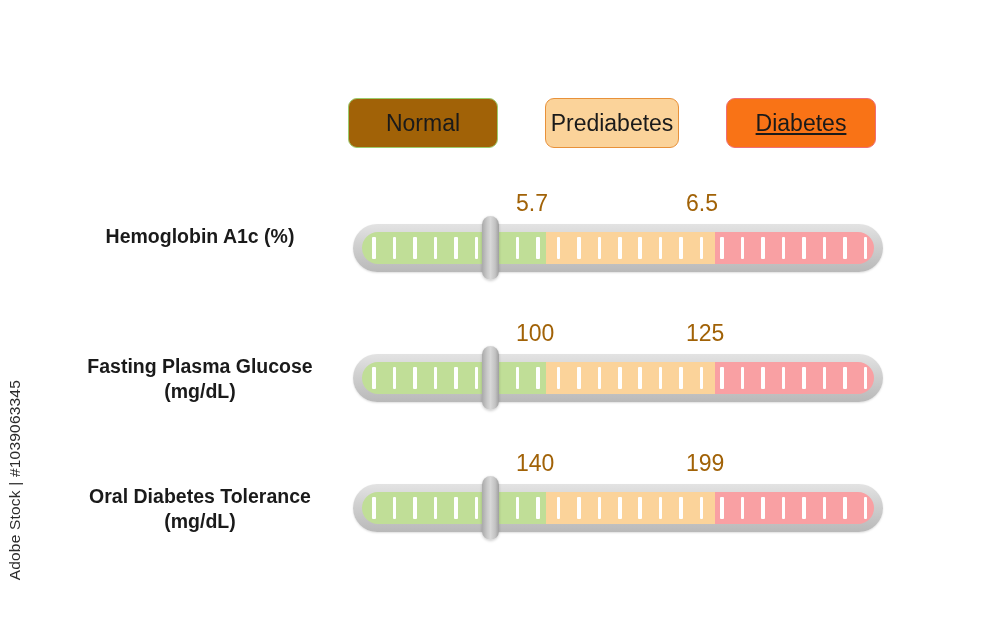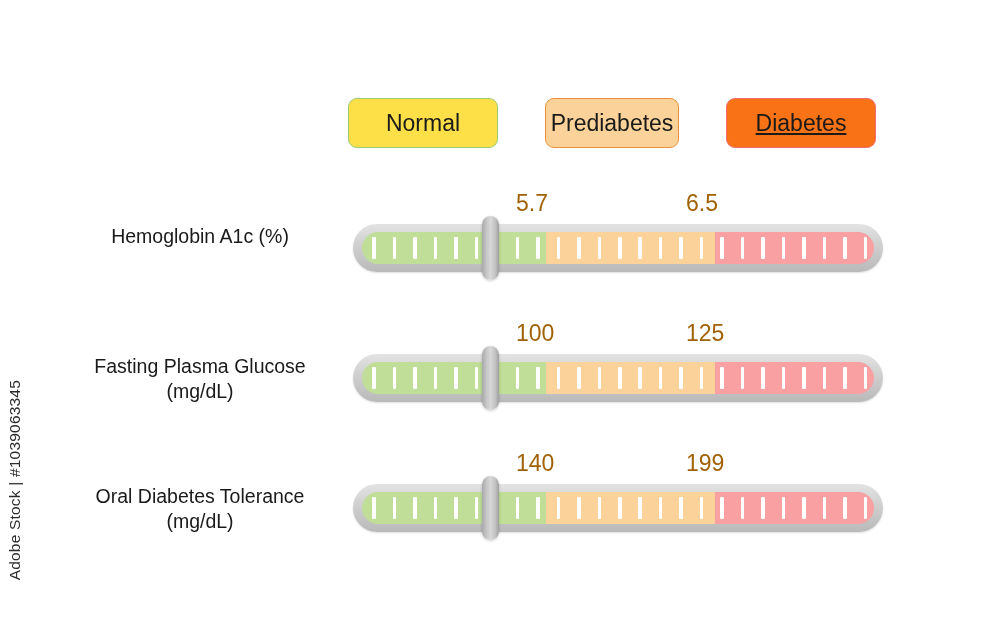--- a/index.html
+++ b/index.html
@@ -45,21 +45,21 @@
     display: flex;
     align-items: center;
     justify-content: center;
     font-size: 23px;
     color: #1a1a1a;
     font-family: "Liberation Sans", sans-serif;
   }
   .legend-pill.normal {
     left: 348px;
     width: 150px;
-    background: #fde047;
+    background: #a16207;
     border: 1.5px solid #9dcb6d;
   }
   .legend-pill.prediabetes {
     left: 545px;
     width: 134px;
     background: #fbd39a;
     border: 1.5px solid #e8913a;
   }
   .legend-pill.diabetes {
     left: 726px;
@@ -80,21 +80,21 @@
   #row-1 { top: 320px; }
   #row-2 { top: 450px; }
 
   .row-label {
     position: absolute;
     left: 60px;
     top: 34px;
     width: 280px;
     text-align: center;
     font-size: 19.5px;
-    font-weight: normal;
+    font-weight: bold;
     color: #1a1a1a;
     line-height: 1.28;
     font-family: "Liberation Sans", sans-serif;
   }
   .row-label .unit { display: block; }
 
   
   .tick-value {
     position: absolute;
     top: 0px;

